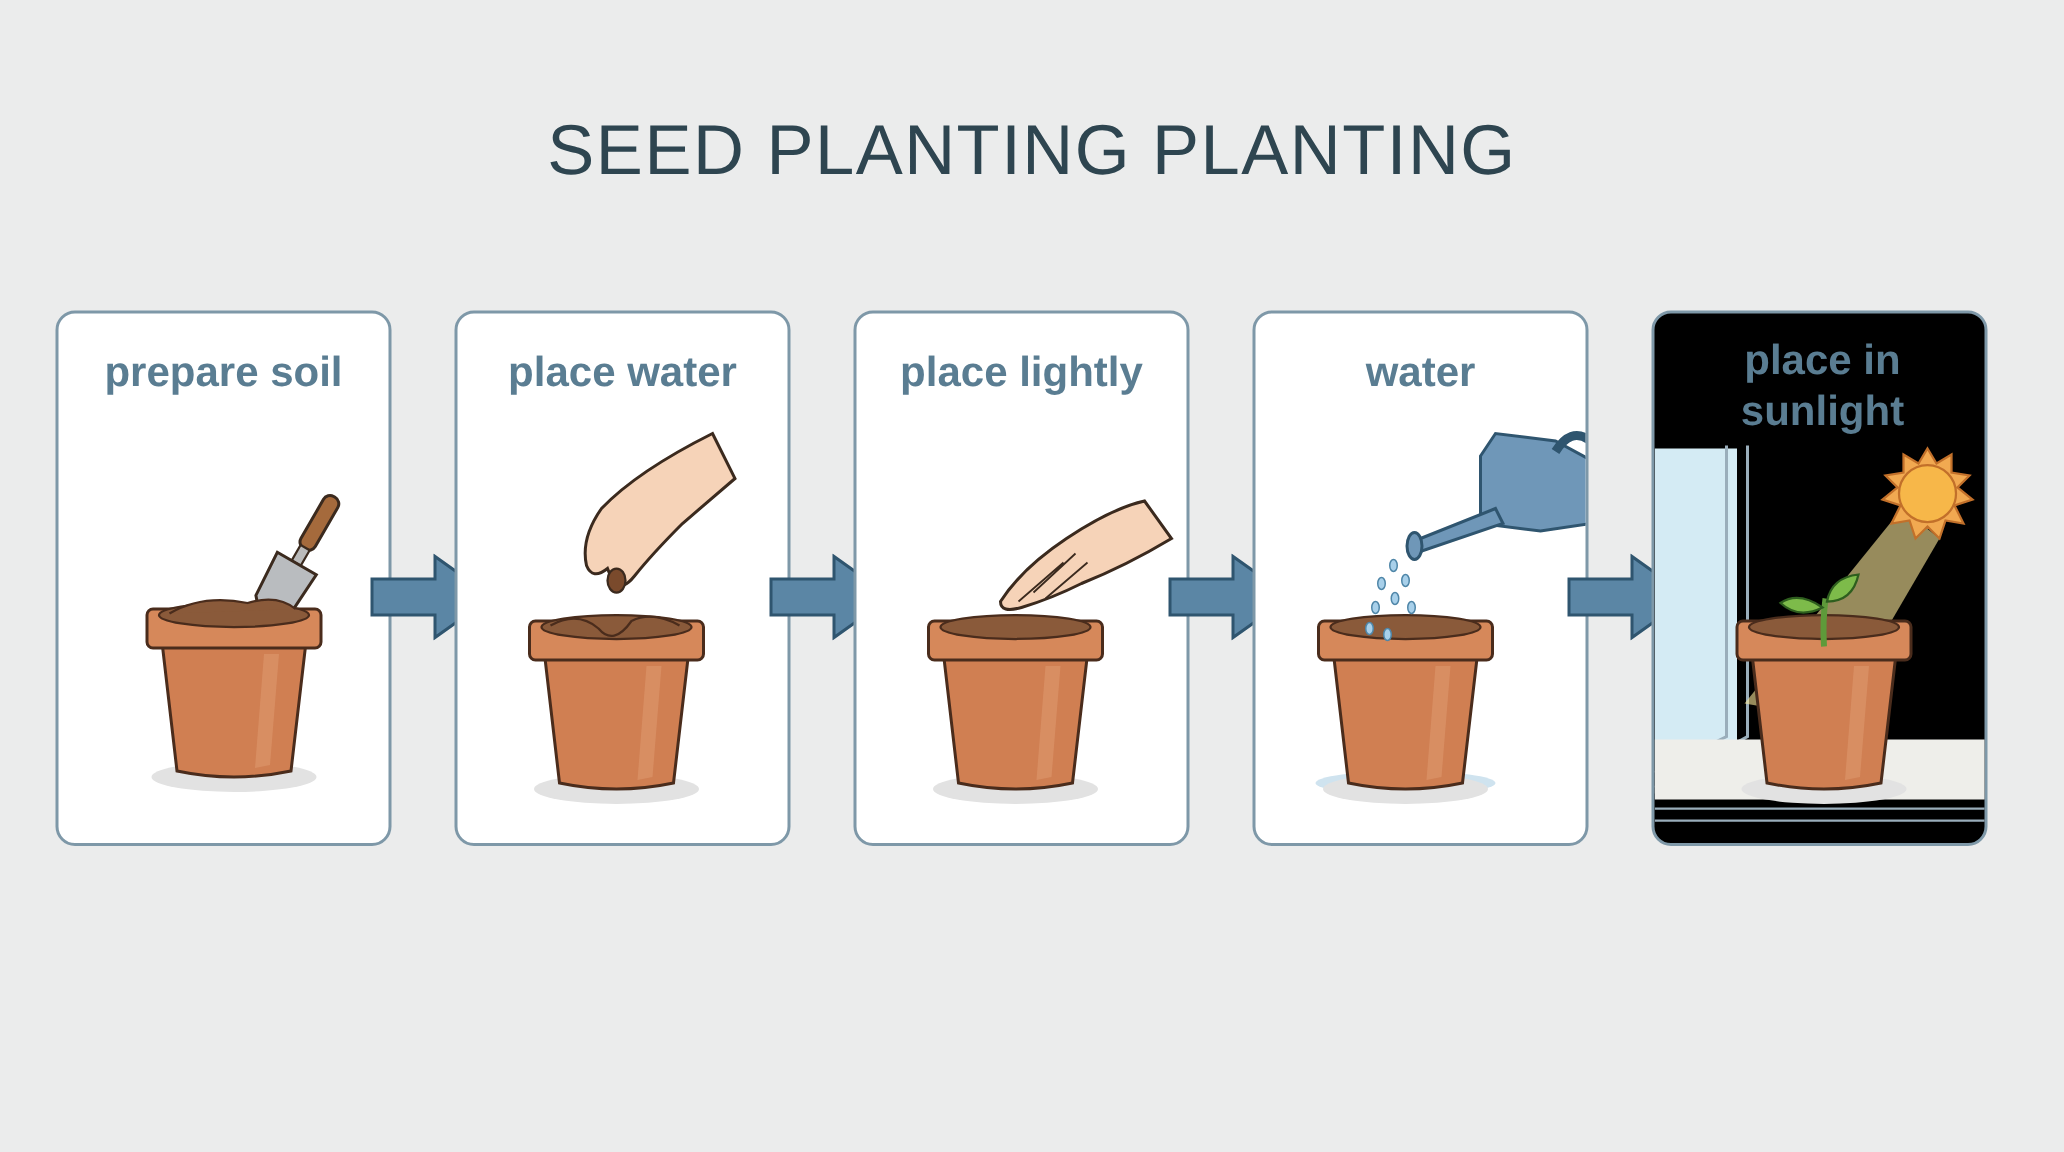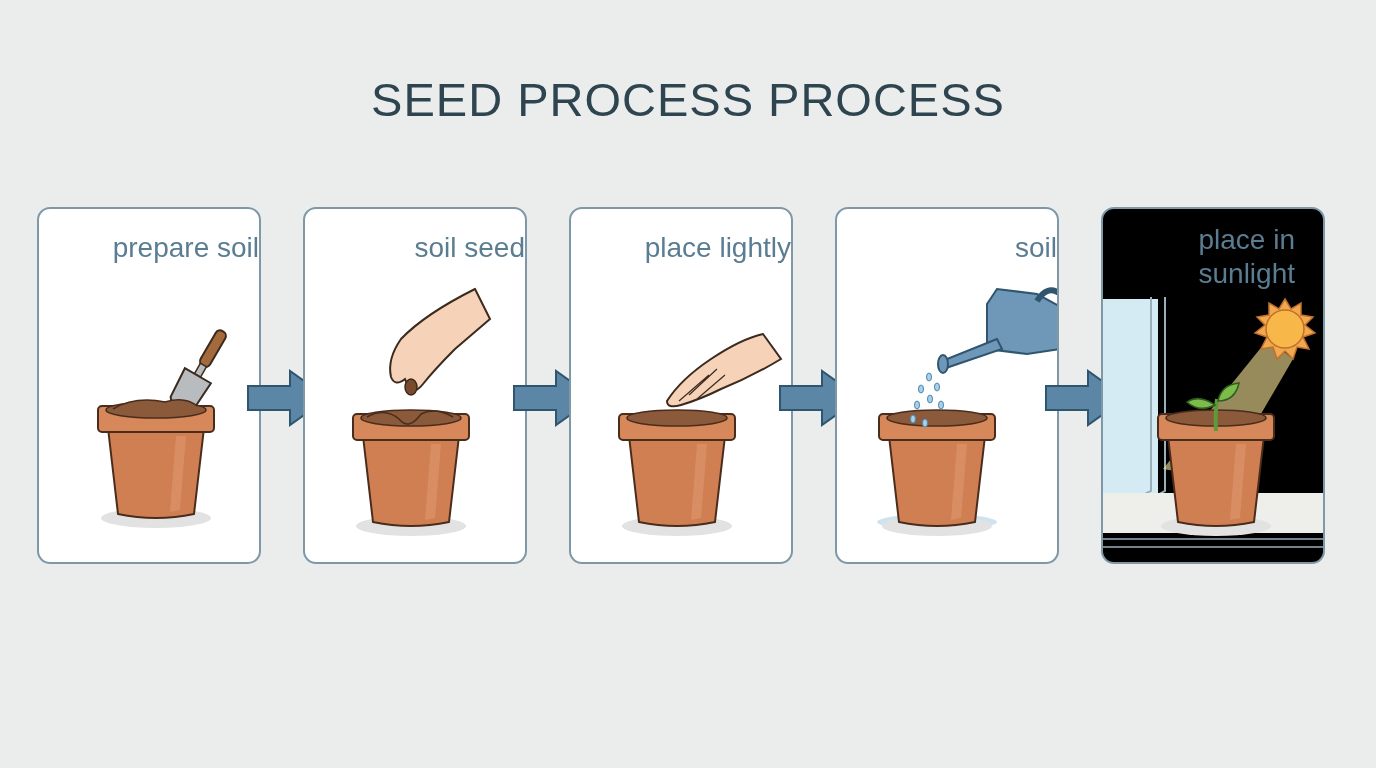--- a/index.html
+++ b/index.html
@@ -1,27 +1,27 @@
 <!DOCTYPE html>
 <html><head>
 <meta charset="utf-8">
 <style>
   html,body{margin:0;padding:0;}
   body{width:1376px;height:768px;background:#ebecec;position:relative;overflow:hidden;font-family:"Liberation Sans","DejaVu Sans",sans-serif;}
   .title{position:absolute;left:0;top:72px;width:1376px;text-align:center;font-size:47px;letter-spacing:1px;color:#2e4550;font-weight:400;}
   .card{position:absolute;top:207px;width:224px;height:357px;background:#fff;border:2.5px solid #7e98a8;border-radius:13px;box-sizing:border-box;overflow:hidden;}
   .card.sun{background:#000000;}
-  .label{position:absolute;left:0;top:22px;width:100%;text-align:right;font-size:28px;font-weight:400;color:#5a7d92;line-height:34px;}
+  .label{position:absolute;left:0;top:22px;width:100%;text-align:center;font-size:28px;font-weight:700;color:#5a7d92;line-height:34px;}
   .card svg.ill{position:absolute;left:0;top:0;}
   .arrow{position:absolute;top:369px;}
 </style>
 </head>
 <body>
 
-<div class="title">SEED PROCESS PROCESS</div>
+<div class="title">SEED PLANTING PLANTING</div>
 
 <svg width="0" height="0" style="position:absolute">
   <defs>
     <g id="pot">
       <ellipse cx="0" cy="112" rx="55" ry="10" fill="#e2e2e2"></ellipse>
       <path d="M-48 22 L-38 108 Q0 116 38 108 L48 22 Z" fill="#d07f52" stroke="#4a2c1c" stroke-width="2"></path>
       <path d="M20 30 L30 30 L24 104 L14 106 Z" fill="#dc946a" opacity="0.7"></path>
       <rect x="-58" y="0" width="116" height="26" rx="4" fill="#d6885a" stroke="#4a2c1c" stroke-width="2"></rect>
       <ellipse cx="0" cy="4" rx="50" ry="8" fill="#8a5a3a" stroke="#4a2c1c" stroke-width="1.5"></ellipse>
     </g>
@@ -43,21 +43,21 @@
   </svg>
 </div>
 
 <div class="arrow" style="left:246px;">
   <svg width="84" height="58">
       <path d="M2 17 H44 V2 L82 29 L44 56 V41 H2 Z" fill="#5b86a5" stroke="#2f556f" stroke-width="2"></path>
     </svg>
 </div>
 
 <div class="card" style="left:303px;">
-  <div class="label">soil seed</div>
+  <div class="label">place water</div>
   <svg class="ill" width="224" height="357">
     <path d="M170 80 L185 110 L150 140 Q130 160 118 175 Q110 185 104 180 L100 170 Q90 178 86 168 Q82 150 96 130 Q120 105 170 80 Z" fill="#f6d3b8" stroke="#3b2a1e" stroke-width="2"></path>
     <ellipse cx="106" cy="178" rx="6" ry="8" fill="#7a4a2c" stroke="#3b2a1e" stroke-width="1.5"></ellipse>
     <use href="#pot" transform="translate(106,205)"></use>
     <path d="M62 208 Q80 198 94 210 Q104 222 116 205 Q130 198 148 208" fill="none" stroke="#4a2c1c" stroke-width="1.5"></path>
   </svg>
 </div>
 
 <div class="arrow" style="left:512px;">
   <svg width="84" height="58">
@@ -74,21 +74,21 @@
   </svg>
 </div>
 
 <div class="arrow" style="left:778px;">
   <svg width="84" height="58">
       <path d="M2 17 H44 V2 L82 29 L44 56 V41 H2 Z" fill="#5b86a5" stroke="#2f556f" stroke-width="2"></path>
     </svg>
 </div>
 
 <div class="card" style="left:835px;">
-  <div class="label">soil</div>
+  <div class="label">water</div>
   <svg class="ill" width="224" height="357">
     <ellipse cx="100" cy="313" rx="60" ry="8" fill="#cfe3ef"></ellipse>
     <use href="#pot" transform="translate(100,205)"></use>
     <path d="M150 95 L160 80 L200 85 L224 98 L224 140 L190 145 L150 140 Z" fill="#6f97b8" stroke="#2f556f" stroke-width="2"></path>
     <path d="M200 92 Q210 76 222 84" fill="none" stroke="#2f556f" stroke-width="6"></path>
     <path d="M160 130 L110 150 L106 160 L165 140 Z" fill="#6f97b8" stroke="#2f556f" stroke-width="2"></path>
     <ellipse cx="106" cy="155" rx="5" ry="9" fill="#6f97b8" stroke="#2f556f" stroke-width="2"></ellipse>
     <g fill="#a8d0ea" stroke="#4f86a8" stroke-width="1">
       <ellipse cx="92" cy="168" rx="2.5" ry="4"></ellipse>
         <ellipse cx="100" cy="178" rx="2.5" ry="4"></ellipse>

